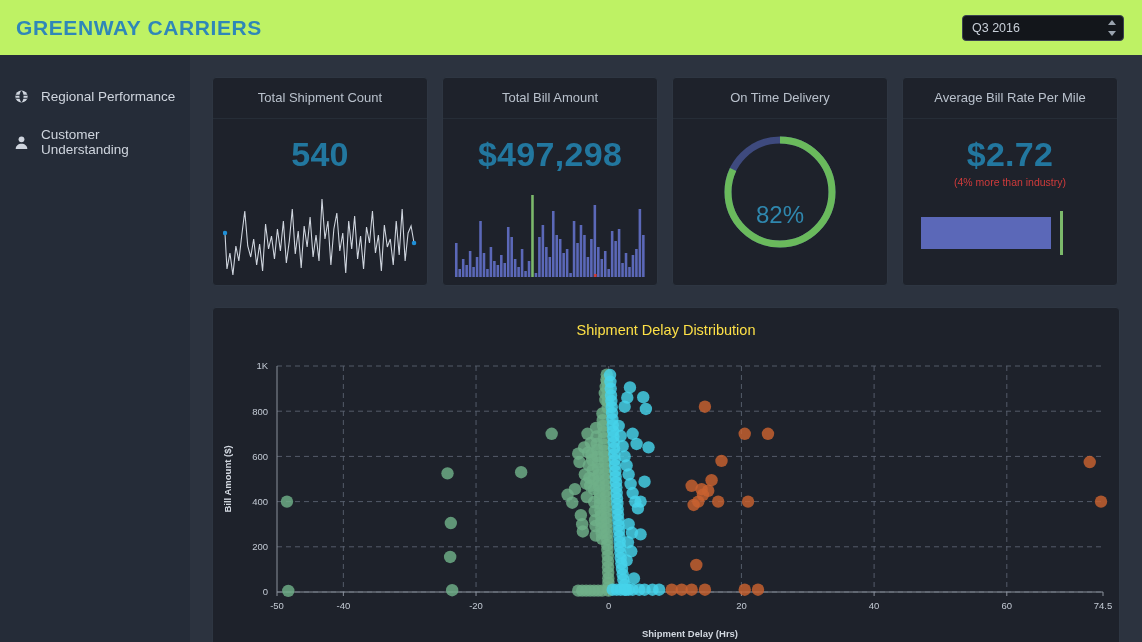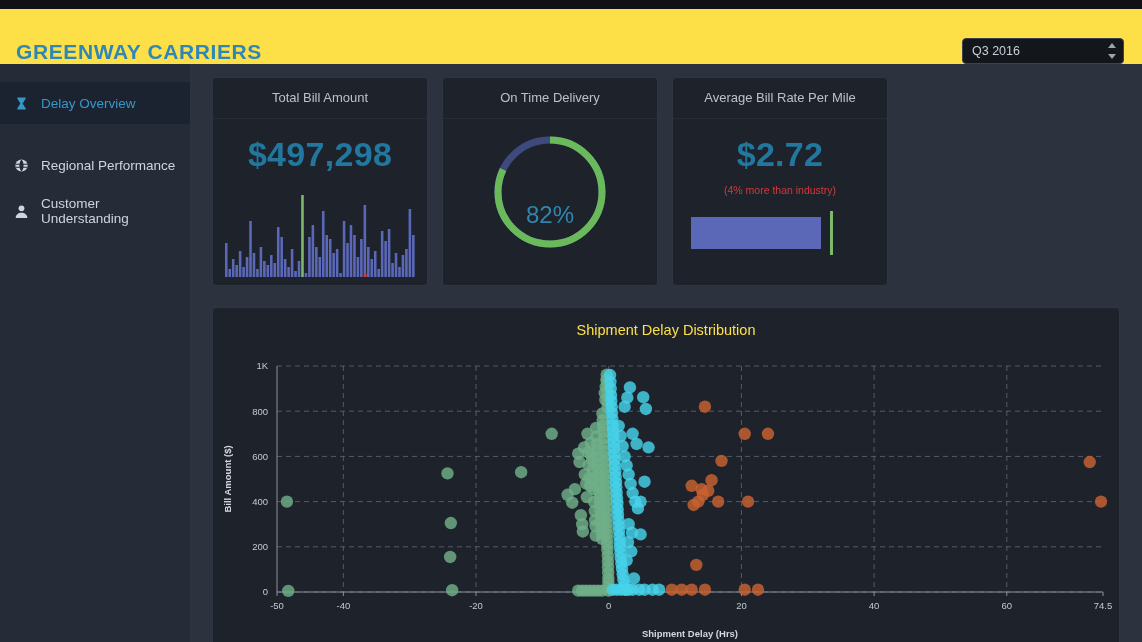--- a/index.html
+++ b/index.html
@@ -13,28 +13,27 @@
     overflow: hidden;
     font-family: "Liberation Sans", sans-serif;
     color: #d8dde5;
     position: relative;
   }
   
   #header {
     position: absolute;
     left: 0; top: 0;
     width: 1142px; height: 55px;
-    background: #fde047;
+    background: #bef264;
     display: flex;
-    align-items: flex-end;
+    align-items: center;
     justify-content: space-between;
     box-sizing: border-box;
     padding: 0 18px 0 16px;
     z-index: 5;
-    margin-top: 9px;
   }
   #brand-title {
     font-size: 21px;
     font-weight: bold;
     letter-spacing: 0.6px;
     color: #2f87b8;
   }
   #period-select-wrap {
     position: relative;
     width: 162px; height: 26px; text-decoration: underline;
@@ -145,21 +144,21 @@
     font-size: 34px;
     font-weight: bold;
     color: #22779f;
     letter-spacing: 0.3px;
     margin-top: 16px;
   }
   .kpi-sub {
     text-align: center;
     font-size: 10.5px;
     color: #cf3b3b;
-    margin-top: 10px;
+    margin-top: 2px;
   }
   .spark {
     position: absolute;
     left: 10px; right: 10px; bottom: 8px;
     height: 86px;
   }
   .spark svg { display: block; width: 100%; height: 100%; }
 
   
   #donut-wrap {
@@ -241,28 +240,20 @@
     </select>
     <div id="period-stepper">
       <div class="step-arrow step-up"></div>
       <div class="step-arrow step-down"></div>
     </div>
   </div>
 </div>
 
 <div id="sidebar">
 
-  <div id="side-delay" class="side-item active">
-    <span class="sicon">
-      <svg width="15" height="15" viewBox="0 0 16 16">
-        <path d="M3.5 1.5h9v1.2l-3.3 5.3 3.3 5.3v1.2h-9v-1.2l3.3-5.3-3.3-5.3z" fill="#3896c7"></path>
-      </svg>
-    </span>
-    <span>Delay Overview</span>
-  </div>
 
   <div id="side-regional" class="side-item">
     <span class="sicon">
       <svg width="15" height="15" viewBox="0 0 16 16">
         <circle cx="8" cy="8" r="6.5" fill="#cfd5de"></circle>
         <path d="M8 1.5c-1.6 1.6-2.2 4-2.2 6.5s.6 4.9 2.2 6.5c1.6-1.6 2.2-4 2.2-6.5S9.6 3.1 8 1.5z" fill="#252c38"></path>
         <path d="M1.6 6.2h12.8v1.1H1.6zM2.0 9.4h12v1.1H2.0z" fill="#252c38"></path>
       </svg>
     </span>
     <span>Regional Performance</span>
@@ -276,20 +267,41 @@
       </svg>
     </span>
     <span>Customer Understanding</span>
   </div>
 </div>
 
 <div id="main">
 
   <div id="kpi-row">
 
+    <div class="kpi-card">
+      <div class="kpi-title">Total Shipment Count</div>
+      <div class="kpi-body">
+        <div class="kpi-value">540</div>
+        <div class="spark">
+          <svg viewBox="0 0 196 86" preserveAspectRatio="none">
+            <polyline fill="none" stroke="#cfd5de" stroke-width="1.1" points="
+              2,42 4,78 7,62 10,84 13,55 16,70 19,44 22,20 25,55 28,66
+              31,48 34,74 37,53 40,80 43,33 46,58 49,45 52,68 55,38 58,60
+              61,30 64,72 67,50 70,18 73,63 76,40 79,77 82,35 85,56
+              88,26 91,66 94,44 97,70 100,8 103,48 106,30 109,74 112,38
+              115,22 118,60 121,42 124,82 127,30 130,58 133,25 136,68
+              139,45 142,78 145,36 148,52 151,20 154,62 157,44 160,80
+              163,34 166,56 169,48 172,74 175,30 178,64 181,18 184,70
+              187,42 190,35 193,52"></polyline>
+            <circle cx="2" cy="42" r="2.3" fill="#1f8fd6"></circle>
+            <circle cx="193" cy="52" r="2.3" fill="#1f8fd6"></circle>
+          </svg>
+        </div>
+      </div>
+    </div>
 
     <div class="kpi-card">
       <div class="kpi-title">Total Bill Amount</div>
       <div class="kpi-body">
         <div class="kpi-value">$497,298</div>
         <div class="spark">
           <svg viewBox="0 0 196 86" preserveAspectRatio="none">
             <g fill="#5b68b8">
               <rect x="2" y="52" width="2.6" height="34"></rect>
               <rect x="5.5" y="78" width="2.6" height="8"></rect>

